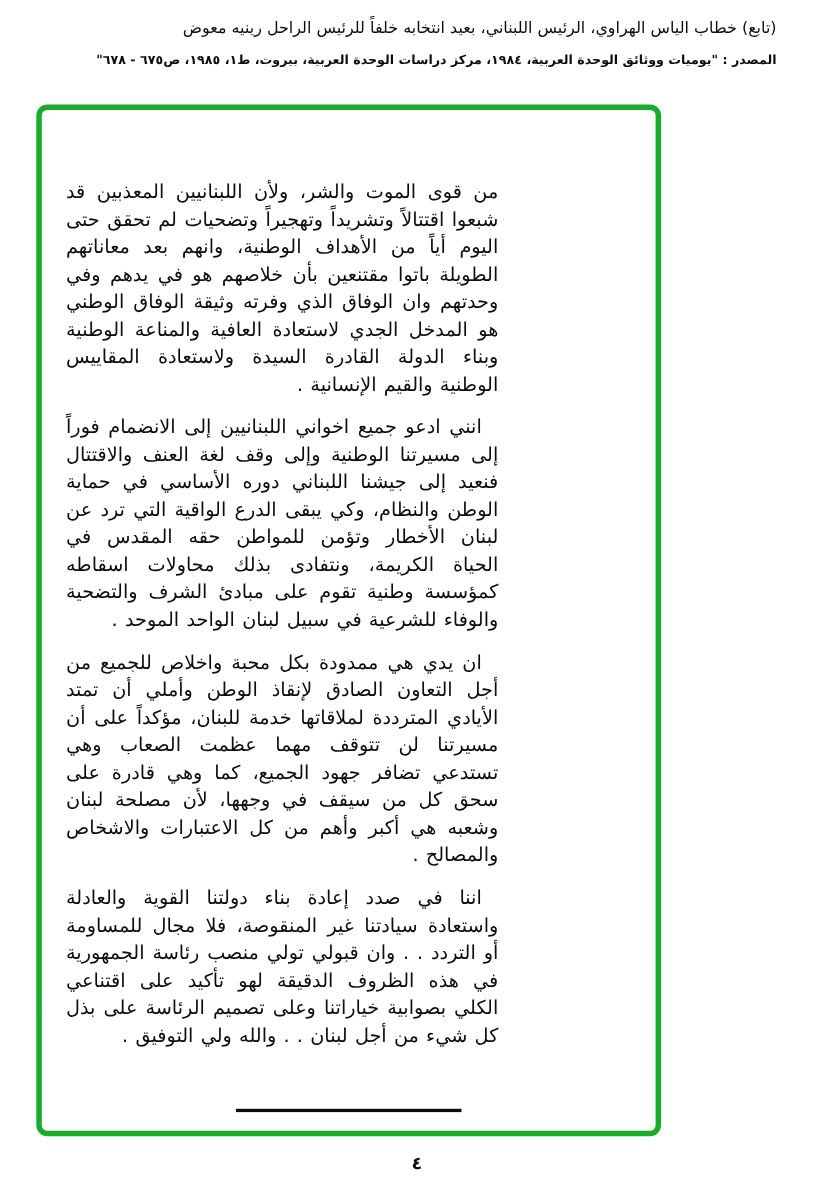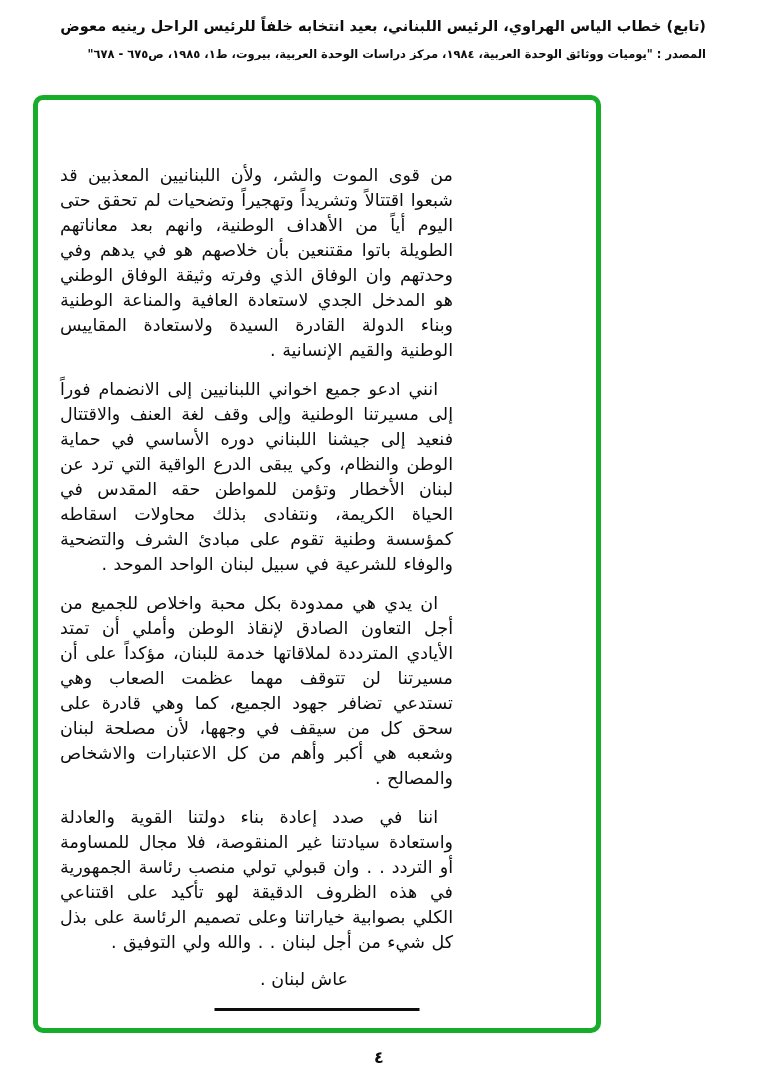--- a/index.html
+++ b/index.html
@@ -19,21 +19,21 @@
   
   .header {
     position: absolute;
     top: 16px;
     right: 52px;
     left: 60px;
     direction: rtl;
     text-align: right;
   }
   .header .title {
-    font-weight: bold;
+    font-weight: normal;
     font-size: 14.5px;
     line-height: 1.5;
     letter-spacing: 0.1px;
   }
   .header .source {
     font-weight: bold;
     font-size: 11.5px;
     margin-top: 9px;
     letter-spacing: 0.1px;
   }
@@ -111,21 +111,20 @@
     <div class="source">المصدر : "يوميات ووثائق الوحدة العربية، ١٩٨٤، مركز دراسات الوحدة العربية، بيروت، ط١، ١٩٨٥، ص٦٧٥ - ٦٧٨"</div>
   </div>
 
   <div class="green-frame">
 
     <div class="doc-body">
       <p>من قوى الموت والشر، ولأن اللبنانيين المعذبين قد شبعوا اقتتالاً وتشريداً وتهجيراً وتضحيات لم تحقق حتى اليوم أياً من الأهداف الوطنية، وانهم بعد معاناتهم الطويلة باتوا مقتنعين بأن خلاصهم هو في يدهم وفي وحدتهم وان الوفاق الذي وفرته وثيقة الوفاق الوطني هو المدخل الجدي لاستعادة العافية والمناعة الوطنية وبناء الدولة القادرة السيدة ولاستعادة المقاييس الوطنية والقيم الإنسانية .</p>
       <p class="indent">انني ادعو جميع اخواني اللبنانيين إلى الانضمام فوراً إلى مسيرتنا الوطنية وإلى وقف لغة العنف والاقتتال فنعيد إلى جيشنا اللبناني دوره الأساسي في حماية الوطن والنظام، وكي يبقى الدرع الواقية التي ترد عن لبنان الأخطار وتؤمن للمواطن حقه المقدس في الحياة الكريمة، ونتفادى بذلك محاولات اسقاطه كمؤسسة وطنية تقوم على مبادئ الشرف والتضحية والوفاء للشرعية في سبيل لبنان الواحد الموحد .</p>
       <p class="indent">ان يدي هي ممدودة بكل محبة واخلاص للجميع من أجل التعاون الصادق لإنقاذ الوطن وأملي أن تمتد الأيادي المترددة لملاقاتها خدمة للبنان، مؤكداً على أن مسيرتنا لن تتوقف مهما عظمت الصعاب وهي تستدعي تضافر جهود الجميع، كما وهي قادرة على سحق كل من سيقف في وجهها، لأن مصلحة لبنان وشعبه هي أكبر وأهم من كل الاعتبارات والاشخاص والمصالح .</p>
       <p class="indent">اننا في صدد إعادة بناء دولتنا القوية والعادلة واستعادة سيادتنا غير المنقوصة، فلا مجال للمساومة أو التردد . .  وان قبولي تولي منصب رئاسة الجمهورية في هذه الظروف الدقيقة لهو تأكيد على اقتناعي الكلي بصوابية خياراتنا وعلى تصميم الرئاسة على بذل كل شيء من أجل لبنان . .  والله ولي التوفيق .</p>
-      <div class="closing">عاش لبنان .</div>
     </div>
 
     <div class="divider"></div>
 
   </div>
 
   <div class="page-number">٤</div>
 
 </div>
 

